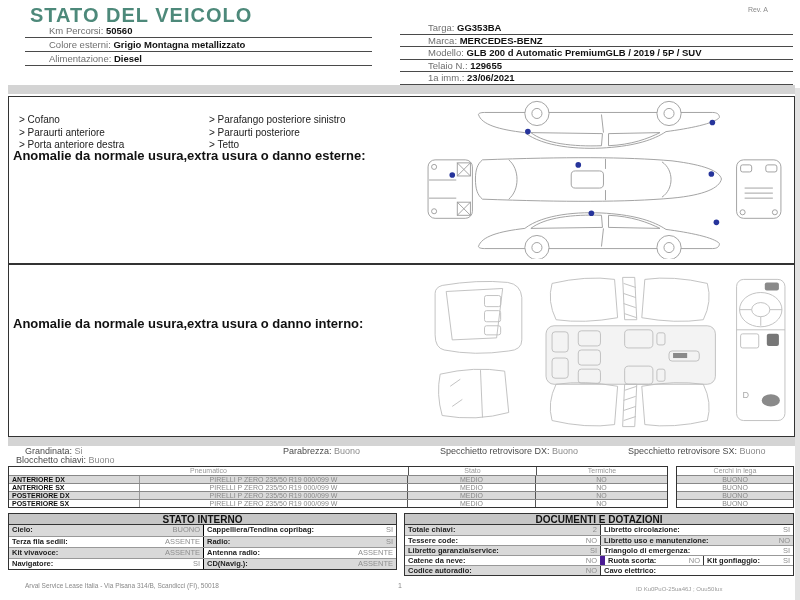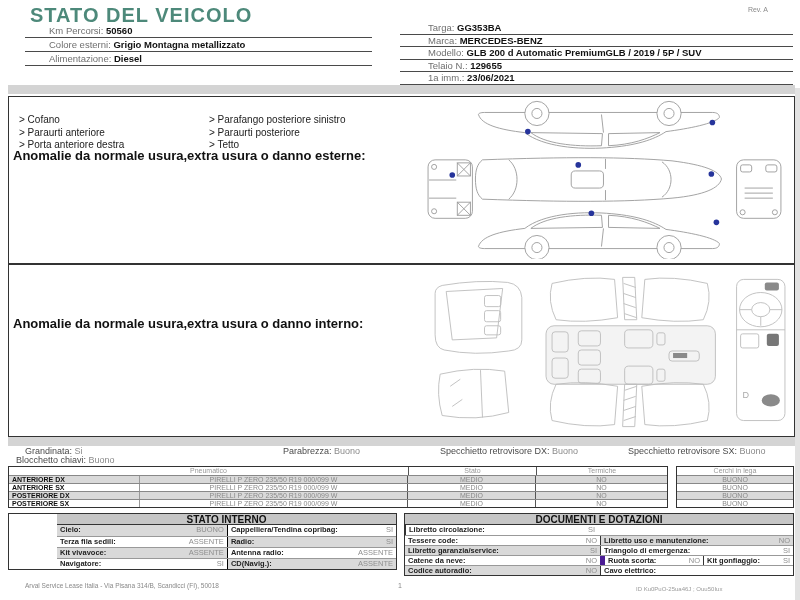--- a/index.html
+++ b/index.html
@@ -46,21 +46,21 @@
   .th.pneu { width:399px; text-align:center; color:#999; }
   .th.stato{ width:128px; text-align:center; color:#999; border-left:1px solid #555; }
   .th.term { flex:1;      text-align:center; color:#999; border-left:1px solid #555; }
   .cerchibox { position:absolute; left:676px; top:466px; width:118px; border:1px solid #333; }
   .crow { height:8px; line-height:8px; font-size:7px; text-align:center; color:#8a8a8a; }
   .crow + .crow { border-top:1px solid #888; }
   .crow.hd { color:#999; }
   .crow.z { background:#d9d9d9; }
   
   .btable { position:absolute; top:513px; border:1px solid #333; background:#fff; }
-  .sitable { left:8px;   width:389px;padding-left:48px; }
+  .sitable { left:8px;   width:389px; }
   .doctable{ left:404px; width:390px; }
   .bhead { height:11px; line-height:11px; background:#c6c6c6; text-align:center;
            font-size:10px; font-weight:bold; color:#111; border-bottom:1px solid #333; }
   .brow { display:flex; height:11px; line-height:10px; font-size:7.5px;text-align:center; }
   .doctable .brow { height:10px; line-height:9px; }
   .brow + .brow { border-top:1px solid #999; }
   .bcell { display:flex; justify-content:space-between; padding:0 3px; overflow:hidden; white-space:nowrap; }
   .sitable .bcell { width:194px; }  .sitable .bcell.rt { width:193px; border-left:1px solid #000000; }
   .doctable .bcell { width:195px; } .doctable .bcell.rt { width:193px; border-left:1px solid #333; }
   .bcell.g { background:#d9d9d9; }
@@ -317,20 +317,24 @@
       <div class="bcell rt g">
           <span class="bl">CD(Navig.):</span>
           <span class="bv">ASSENTE</span>
         </div>
     </div>
   </div>
 
   <div class="btable doctable">
     <div class="bhead">DOCUMENTI E DOTAZIONI</div>
     <div class="brow">
+      <div class="bcell g">
+          <span class="bl">Totale chiavi:</span>
+          <span class="bv">2</span>
+        </div>
       <div class="bcell rt">
           <span class="bl">Libretto circolazione:</span>
           <span class="bv">SI</span>
         </div>
     </div>
     <div class="brow">
       <div class="bcell">
           <span class="bl">Tessere code:</span>
           <span class="bv">NO</span>
         </div>

